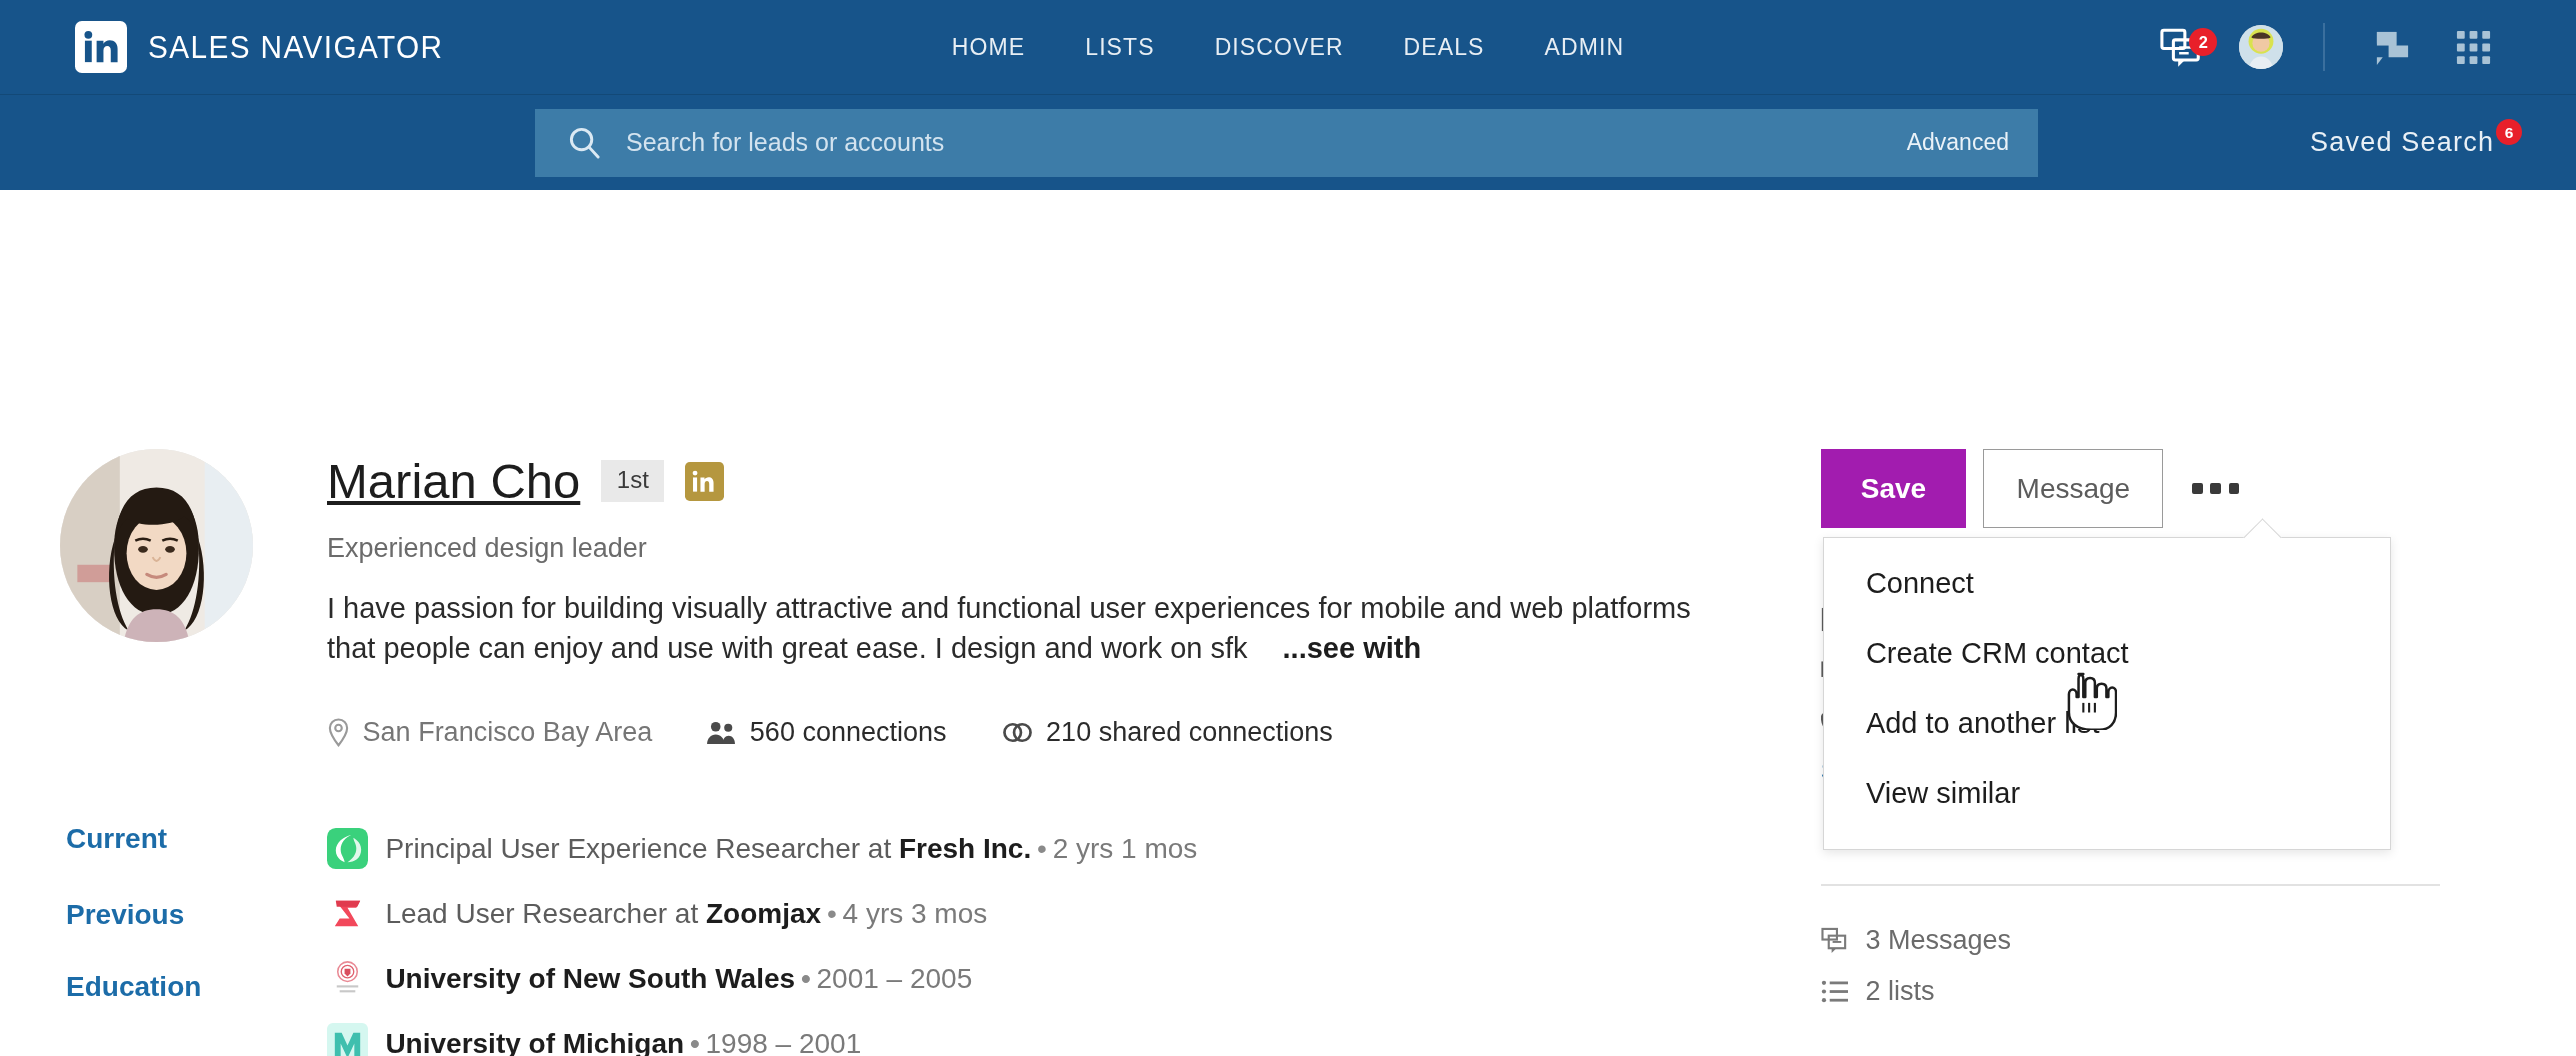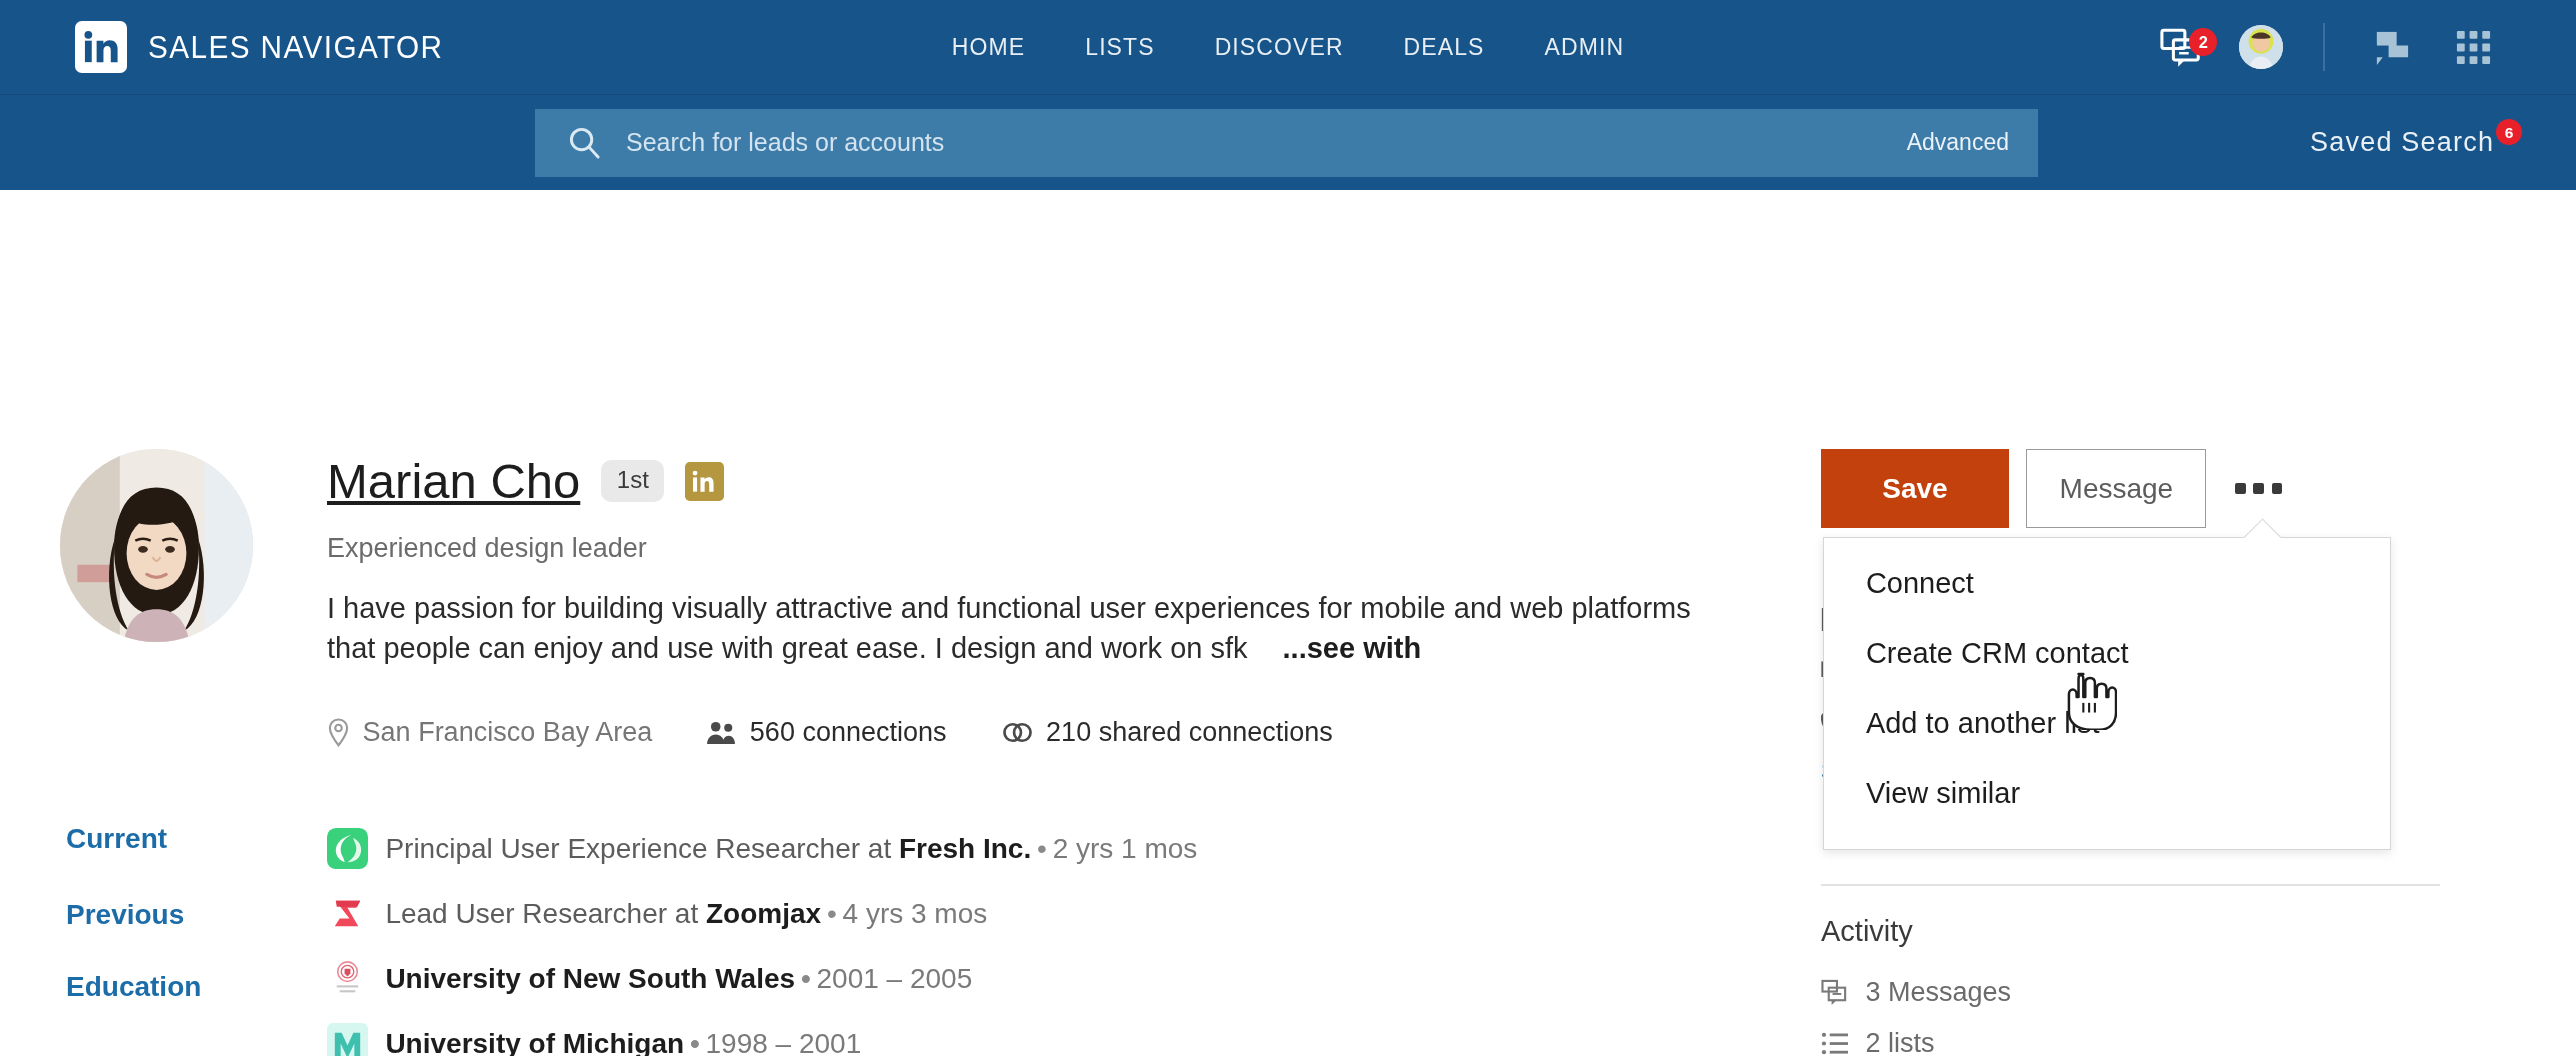--- a/index.html
+++ b/index.html
@@ -185,21 +185,21 @@
     color: #1d1d1d;
     font-weight: 400;
     white-space: nowrap;
     text-decoration: underline;
   }
   .degree-badge {
     background: #e9e9e9;
     color: #3a3a3a;
     font-size: 24px;
     padding: 5.8px 15.5px 7.7px;
-    border-radius: 10px;
+    border-radius: 0;
     white-space: nowrap;
   }
   .premium-badge {
     width: 39px; height: 39px;
     background: #b5973f;
     border-radius: 4.8px;
     display: flex; align-items: center; justify-content: center;
   }
 
   .headline {
@@ -282,26 +282,26 @@
   
   .right-panel {
     position: absolute;
     left: 1821px; top: 259px;
     width: 619px;
   }
   .action-row {
     display: flex; align-items: center; gap: 17.4px;
   }
   .btn-save {
-    background: #c2410c;
+    background: #a21caf;
     color: #ffffff;
     font-size: 28px;
     font-weight: 700;
     border: none;
-    width: 188px; height: 79px;
+    width: 145px; height: 79px;
     cursor: pointer;
     font-family: inherit;
   }
   .btn-message {
     background: #ffffff;
     color: #5c5c5c;
     font-size: 28px;
     border: 1.9px solid #9a9a9a;
     width: 180px; height: 79px;
     cursor: pointer;
@@ -665,21 +665,20 @@
         <line x1="17" y1="34" x2="17" y2="44"></line>
         <line x1="23" y1="34" x2="23" y2="44"></line>
         <line x1="29" y1="34" x2="29" y2="44"></line>
       </g>
     </svg>
   </div>
 
   <div class="divider-h"></div>
 
   <div class="activity">
-    <div class="activity-head">Activity</div>
 
     <div class="activity-item">
       <svg width="29" height="27" viewBox="0 0 30 28">
         <rect x="1.5" y="2" width="15" height="11" fill="none" stroke="#7a7a7a" stroke-width="2.2"></rect>
         <rect x="8" y="9" width="17" height="13" fill="none" stroke="#7a7a7a" stroke-width="2.2"></rect>
         <path d="M11 22v5l5-5z" fill="#7a7a7a"></path>
         <line x1="12" y1="15.5" x2="21" y2="15.5" stroke="#7a7a7a" stroke-width="2"></line>
       </svg>
       <span>3 Messages</span>
     </div>

